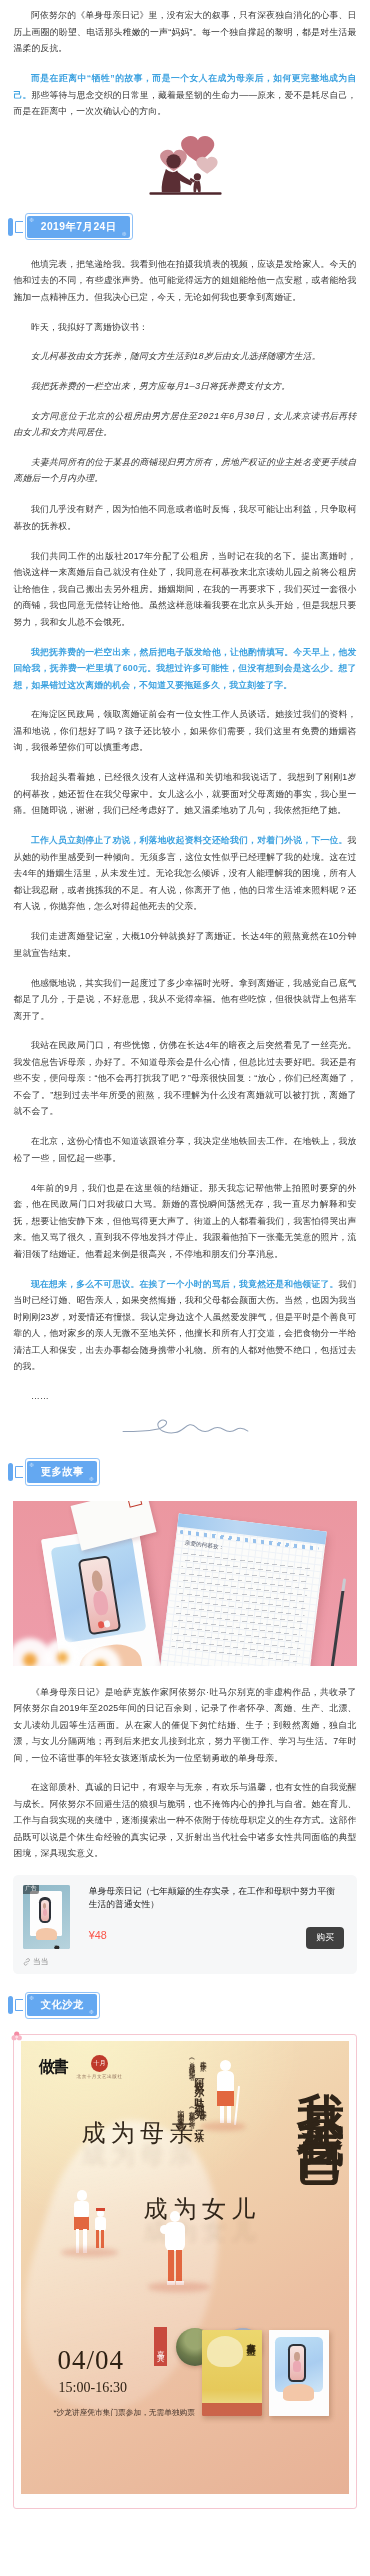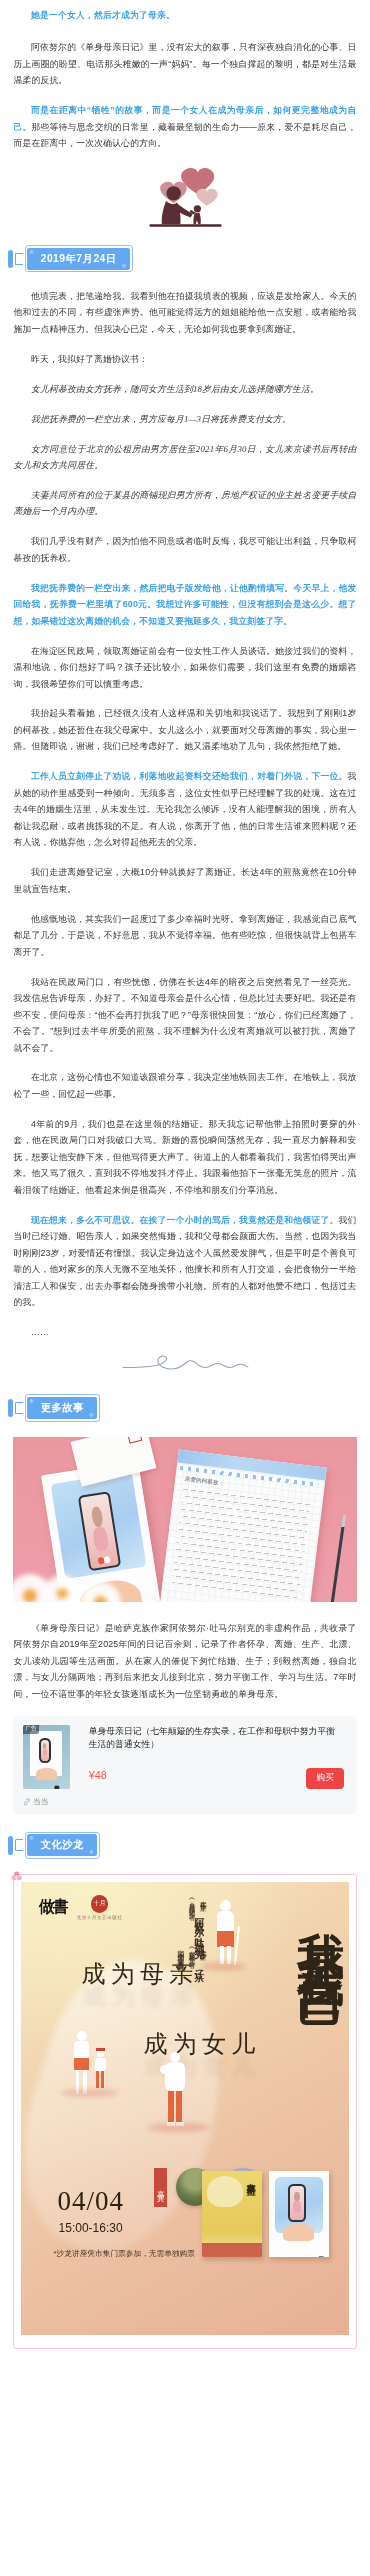--- a/index.html
+++ b/index.html
@@ -2,21 +2,21 @@
 <html style="font-size:8.2px"><head>
 <meta charset="utf-8">
 <style>
   html,body{margin:0;padding:0;background:#ffffff;}
   body{width:370px;font-family:"Liberation Sans","DejaVu Sans",sans-serif;color:#353535;}
   .content{padding:7.2px 13.4px 0 13.4px;}
   
   .para{margin:0 0 13.4px 0;font-size:8.8px;line-height:16.5px;text-align:justify;text-indent:2em;color:#353535;letter-spacing:0.2px;}
   .para .hl{color:#3da2e0;font-weight:700;}
   .para.lead-only{margin-bottom:15.5px;}
-  .para.quote{font-style:italic;font-family:Liberation Serif, serif;}
+  .para.quote{font-style:italic;font-family:Liberation Mono, monospace;}
   
   .illus-wrap{text-align:center;margin:3.1px 0 11.3px 0;}
   
   .badge-row{display:flex;align-items:center;margin:5.2px 0 15.5px -5.2px;}
   .badge-pill{width:5.2px;height:18.5px;border-radius:3.1px;background:#64a8f1;margin-right:2.1px;}
   .badge-conn{width:6.2px;height:10.3px;border:1px solid #64a8f1;border-right:none;border-radius:1.5px 0 0 1.5px;margin-right:2.1px;background:#fff;}
   .badge-box{border:1px solid #8fc1f7;border-radius:3.1px;padding:1.5px;background:#fff;position:relative;}
   .badge-inner{background:#64a8f1;color:#fff;font-size:10.3px;font-weight:700;border-radius:2.1px;padding:4.1px 13.4px;position:relative;letter-spacing:0.5px;}
   .badge-inner .spark{position:absolute;color:#ffffff;opacity:.55;font-size:5.7px;}
   .badge-inner .spark.s1{left:2.1px;top:1px;}
@@ -48,41 +48,41 @@
   .photo .flower{position:absolute;border-radius:50%;background:#fff;filter:blur(2.6px);opacity:.92;}
   .photo .flower .core{position:absolute;left:34%;top:34%;width:32%;height:32%;border-radius:50%;background:#f2a93d;filter:blur(0.5px);}
   
   .card{background:#f6f7f8;border-radius:5.2px;margin:4.1px 0 17.5px 0;padding:9.3px 9.3px 7.2px 9.3px;position:relative;}
   .card .thumb{position:relative;float:left;width:47px;height:64px;border-radius:2.1px;overflow:hidden;background:#9fc3cf;}
   .card .thumb .cover{transform:scale(1);}
   .card .ad-tag{position:absolute;left:0;top:0;background:rgba(0,0,0,.45);color:#fff;font-size:5.7px;padding:0.5px 2.6px;z-index:3;border-radius:0 0 2.1px 0;}
   .card .info{margin-left:66px;min-height:64px;position:relative;}
   .card .title{font-size:8.8px;line-height:13.4px;color:#222;margin:0;padding-right:5.2px;}
   .card .price{color:#fa5549;font-size:10.8px;margin-top:17.5px;}
-  .card .buy{position:absolute;right:3.1px;bottom:0;background:#ef4444;color:#fff;border:none;font-size:8.8px;padding:4.6px 10.3px;border-radius:4.1px;cursor:pointer;font-family:inherit;}
+  .card .buy{position:absolute;right:3.1px;bottom:0;background:#404040;color:#fff;border:none;font-size:8.8px;padding:4.6px 10.3px;border-radius:4.1px;cursor:pointer;font-family:inherit;}
   .card .store-row{clear:both;padding-top:8.2px;color:#8a8a8a;font-size:7.7px;display:flex;align-items:center;gap:2.6px;}
   
   .event-box{border:1px solid #f5c6d0;border-radius:3.1px;background:#fffefe;margin:7.2px 0 13.4px 0;padding:6.2px 6.2px 13.4px 6.2px;position:relative;}
   .event-box .corner-flower{position:absolute;left:-4.1px;top:-5.2px;}
   
   .poster{position:relative;width:100%;height:453px;overflow:hidden;background:
     radial-gradient(120% 70% at 20% 0%,rgba(250,242,200,.9) 0%,rgba(250,242,200,0) 55%),
     linear-gradient(150deg,#f6e9c4 0%,#f1d3ae 35%,#ecc0a2 65%,#e7b196 100%);}
   .poster .brush{position:absolute;left:4%;top:18%;width:55%;height:64%;background:linear-gradient(150deg,rgba(255,255,255,.55),rgba(255,255,255,.12));border-radius:40% 60% 50% 50%;transform:rotate(18deg);filter:blur(3.1px);}
   .p-logo{position:absolute;left:18.5px;top:15.5px;font-weight:900;font-size:15.5px;letter-spacing:-1.5px;color:#141414;transform:scaleY(1.05);}
   .p-seal-wrap{position:absolute;left:56px;top:13.4px;text-align:center;}
   .p-seal{width:17.5px;height:17.5px;border-radius:50%;background:#bf3a2b;color:#fff;font-size:6.2px;display:flex;align-items:center;justify-content:center;margin:0 auto;}
   .p-publisher{font-size:4.6px;color:#8a6a55;margin-top:2.1px;letter-spacing:0.5px;}
   .p-vtitle{position:absolute;right:5.2px;top:12.4px;writing-mode:vertical-rl;font-family:"Liberation Serif","DejaVu Serif",serif;font-size:47px;font-weight:600;color:#2f2418;letter-spacing:13.4px;line-height:1;}
   .p-line{position:absolute;font-family:Liberation Serif, serif;font-size:24px;color:#31261a;letter-spacing:5.2px;text-shadow:0 21.6px 5.2px rgba(100,70,40,.14);}
   .p-guests{position:absolute;left:155px;top:13.4px;writing-mode:vertical-rl;color:#3c2e20;display:flex;}
   .p-guests .g-col{font-size:6.7px;letter-spacing:1.5px;line-height:11.3px;}
   .p-guests .g-name{font-size:9.8px;font-weight:700;letter-spacing:3.1px;line-height:13.4px;margin:0 3.1px;}
   .p-date{position:absolute;left:37px;top:304px;font-family:"Liberation Serif","DejaVu Serif",serif;font-size:27px;color:#2e2114;letter-spacing:1px;}
-  .p-time{position:absolute;left:38px;top:339px;font-family:Liberation Sans, sans-serif;font-size:12px;color:#2e2114;}
+  .p-time{position:absolute;left:38px;top:339px;font-family:Liberation Serif, serif;font-size:14px;color:#2e2114;}
   .p-notes{position:absolute;left:33px;top:364px;font-size:7.7px;color:#44332a;line-height:15.5px;}
   .p-books{position:absolute;right:20.6px;top:289px;display:flex;gap:7.2px;}
   .p-book{width:60px;height:86px;border-radius:1px;box-shadow:1.5px 2.6px 5.2px rgba(120,70,40,.3);position:relative;overflow:hidden;}
   .p-book.yellow{background:linear-gradient(180deg,#ecd76e 0%,#e6c95a 70%,#f0e6a8 100%);}
   .p-book.yellow .sil{position:absolute;left:5.2px;top:5.2px;width:36px;height:31px;background:#f6eec4;border-radius:50% 50% 40% 40%;opacity:.8;}
   .p-book .v-title{position:absolute;right:4.1px;top:5.2px;writing-mode:vertical-rl;font-family:"Liberation Serif","DejaVu Serif",serif;font-weight:700;color:#33290f;font-size:8.8px;letter-spacing:1px;}
   .p-book.white{background:#fbfbfb;}
   .p-book .strip{position:absolute;left:0;bottom:0;width:100%;height:13.4px;background:#c44d3c;opacity:.85;}
   
   .sil-fig{position:absolute;}
@@ -92,21 +92,20 @@
   .g-photo{width:38px;height:38px;border-radius:50%;box-shadow:0 1.5px 4.1px rgba(120,60,40,.3);}
   .g-photo.g1{background:radial-gradient(circle at 50% 30%,#9aa76f 0 30%,#6d7b4c 55%,#46523a 100%);}
   .g-photo.g2{background:radial-gradient(circle at 50% 38%,#ecd2c2 0 26%,#aab7cd 40%,#6d7893 100%);}
 </style>
 </head>
 <body>
 
 <div class="content">
 
   <div id="intro-paras">
-      <p class="para lead-only"><strong class="hl">她是一个女人，然后才成为了母亲。</strong></p>
       <p class="para">阿依努尔的《单身母亲日记》里，没有宏大的叙事，只有深夜独自消化的心事、日历上画圈的盼望、电话那头稚嫩的一声“妈妈”。每一个独自撑起的黎明，都是对生活最温柔的反抗。</p>
       <p class="para"><strong class="hl">而是在距离中“牺牲”的故事，而是一个女人在成为母亲后，如何更完整地成为自己。</strong>那些等待与思念交织的日常里，藏着最坚韧的生命力——原来，爱不是耗尽自己，而是在距离中，一次次确认心的方向。</p>
     </div>
 
   <div class="illus-wrap">
     <svg width="93" height="67" viewBox="0 0 180 130">
       <path d="M83 15 c8 -12 26 -12 31 -1 c5 -11 23 -11 30 1 c6 11 -2 24 -30 42 c-26 -16 -37 -30 -31 -42z" fill="#c4717c"></path>
       <path d="M42 40 c6 -10 21 -10 25 -1 c4 -9 19 -9 24 1 c5 9 -2 20 -24 34 c-21 -13 -30 -25 -25 -34z" fill="#cd8e95"></path>
       <path d="M112 52 c5 -8 17 -8 20 -1 c3 -7 15 -7 19 1 c4 8 -1 16 -19 27 c-17 -10 -24 -19 -20 -27z" fill="#e0bcbd"></path>
       <circle cx="67" cy="55" r="14" fill="#5a2e34"></circle>
@@ -132,20 +131,21 @@
   </div>
 
   <div id="diary-paras">
       <p class="para">他填完表，把笔递给我。我看到他在拍摄我填表的视频，应该是发给家人。今天的他和过去的不同，有些虚张声势。他可能觉得远方的姐姐能给他一点安慰，或者能给我施加一点精神压力。但我决心已定，今天，无论如何我也要拿到离婚证。</p>
       <p class="para">昨天，我拟好了离婚协议书：</p>
       <p class="para quote">女儿柯慕孜由女方抚养，随同女方生活到18岁后由女儿选择随哪方生活。</p>
       <p class="para quote">我把抚养费的一栏空出来，男方应每月1—3日将抚养费支付女方。</p>
       <p class="para quote">女方同意位于北京的公租房由男方居住至2021年6月30日，女儿来京读书后再转由女儿和女方共同居住。</p>
       <p class="para quote">夫妻共同所有的位于某县的商铺现归男方所有，房地产权证的业主姓名变更手续自离婚后一个月内办理。</p>
       <p class="para">我们几乎没有财产，因为怕他不同意或者临时反悔，我尽可能让出利益，只争取柯慕孜的抚养权。</p>
+      <p class="para">我们共同工作的出版社2017年分配了公租房，当时记在我的名下。提出离婚时，他说这样一来离婚后自己就没有住处了，我同意在柯慕孜来北京读幼儿园之前将公租房让给他住，我自己搬出去另外租房。婚姻期间，在我的一再要求下，我们买过一套很小的商铺，我也同意无偿转让给他。虽然这样意味着我要在北京从头开始，但是我想只要努力，我和女儿总不会饿死。</p>
       <p class="para"><strong class="hl">我把抚养费的一栏空出来，然后把电子版发给他，让他酌情填写。今天早上，他发回给我，抚养费一栏里填了600元。我想过许多可能性，但没有想到会是这么少。想了想，如果错过这次离婚的机会，不知道又要拖延多久，我立刻签了字。</strong></p>
       <p class="para">在海淀区民政局，领取离婚证前会有一位女性工作人员谈话。她接过我们的资料，温和地说，你们想好了吗？孩子还比较小，如果你们需要，我们这里有免费的婚姻咨询，我很希望你们可以慎重考虑。</p>
       <p class="para">我抬起头看着她，已经很久没有人这样温和关切地和我说话了。我想到了刚刚1岁的柯慕孜，她还暂住在我父母家中。女儿这么小，就要面对父母离婚的事实，我心里一痛。但随即说，谢谢，我们已经考虑好了。她又温柔地劝了几句，我依然拒绝了她。</p>
       <p class="para"><strong class="hl">工作人员立刻停止了劝说，利落地收起资料交还给我们，对着门外说，下一位。</strong>我从她的动作里感受到一种倾向。无须多言，这位女性似乎已经理解了我的处境。这在过去4年的婚姻生活里，从未发生过。无论我怎么倾诉，没有人能理解我的困境，所有人都让我忍耐，或者挑拣我的不足。有人说，你离开了他，他的日常生活谁来照料呢？还有人说，你抛弃他，怎么对得起他死去的父亲。</p>
       <p class="para">我们走进离婚登记室，大概10分钟就换好了离婚证。长达4年的煎熬竟然在10分钟里就宣告结束。</p>
       <p class="para">他感慨地说，其实我们一起度过了多少幸福时光呀。拿到离婚证，我感觉自己底气都足了几分，于是说，不好意思，我从不觉得幸福。他有些吃惊，但很快就背上包搭车离开了。</p>
       <p class="para">我站在民政局门口，有些恍惚，仿佛在长达4年的暗夜之后突然看见了一丝亮光。我发信息告诉母亲，办好了。不知道母亲会是什么心情，但总比过去要好吧。我还是有些不安，便问母亲：“他不会再打扰我了吧？”母亲很快回复：“放心，你们已经离婚了，不会了。”想到过去半年所受的煎熬，我不理解为什么没有离婚就可以被打扰，离婚了就不会了。</p>
       <p class="para">在北京，这份心情也不知道该跟谁分享，我决定坐地铁回去工作。在地铁上，我放松了一些，回忆起一些事。</p>
       <p class="para">4年前的9月，我们也是在这里领的结婚证。那天我忘记帮他带上拍照时要穿的外套，他在民政局门口对我破口大骂。新婚的喜悦瞬间荡然无存，我一直尽力解释和安抚，想要让他安静下来，但他骂得更大声了。街道上的人都看着我们，我害怕得哭出声来。他又骂了很久，直到我不停地发抖才停止。我跟着他拍下一张毫无笑意的照片，流着泪领了结婚证。他看起来倒是很高兴，不停地和朋友们分享消息。</p>
       <p class="para"><strong class="hl">现在想来，多么不可思议。在挨了一个小时的骂后，我竟然还是和他领证了。</strong>我们当时已经订婚、昭告亲人，如果突然悔婚，我和父母都会颜面大伤。当然，也因为我当时刚刚23岁，对爱情还有憧憬。我认定身边这个人虽然爱发脾气，但是平时是个善良可靠的人，他对家乡的亲人无微不至地关怀，他擅长和所有人打交道，会把食物分一半给清洁工人和保安，出去办事都会随身携带小礼物。所有的人都对他赞不绝口，包括过去的我。</p>
@@ -205,20 +205,21 @@
     <div class="flower" style="left:67px;bottom:-20.6px;width:41px;height:41px;">
         <div class="core"></div>
       </div>
     <div class="flower" style="left:-5.2px;bottom:-15.5px;width:44px;height:44px;">
         <div class="core"></div>
       </div>
   </div>
 
   <div id="about-paras">
       <p class="para">《单身母亲日记》是哈萨克族作家阿依努尔·吐马尔别克的非虚构作品，共收录了阿依努尔自2019年至2025年间的日记百余则，记录了作者怀孕、离婚、生产、北漂、女儿读幼儿园等生活画面。从在家人的催促下匆忙结婚、生子；到毅然离婚，独自北漂，与女儿分隔两地；再到后来把女儿接到北京，努力平衡工作、学习与生活。7年时间，一位不谙世事的年轻女孩逐渐成长为一位坚韧勇敢的单身母亲。</p>
+      <p class="para">在这部质朴、真诚的日记中，有艰辛与无奈，有欢乐与温馨，也有女性的自我觉醒与成长。阿依努尔不回避生活的狼狈与脆弱，也不掩饰内心的挣扎与自省。她在育儿、工作与自我实现的夹缝中，逐渐摸索出一种不依附于传统母职定义的生存方式。这部作品既可以说是个体生命经验的真实记录，又折射出当代社会中诸多女性共同面临的典型困境，深具现实意义。</p>
     </div>
 
   <div class="card">
     <div class="thumb">
       <div class="ad-tag">广告</div>
       <div class="cover" style="background:linear-gradient(160deg,#8fb9c9,#b7d3dd);">
         <div class="sky" style="left:16%;top:10%;width:68%;height:70%;background:#fdfdfd;border-radius:1.5px;"></div>
         <div class="phone" style="left:34%;top:20%;width:26%;height:40%;">
             <div class="screen">
               <div class="babyhead"></div>
@@ -267,21 +268,21 @@
 
       <div class="p-logo">做書</div>
       <div class="p-seal-wrap">
         <div class="p-seal">十月</div>
         <div class="p-publisher">北京十月文艺出版社</div>
       </div>
 
       <div class="p-vtitle">我是我自己</div>
 
       <div class="p-line" style="left:61px;top:76px;">成为母亲</div>
-      <div class="p-line" style="left:123px;top:146px;">成为女儿</div>
+      <div class="p-line" style="left:123px;top:152px;">成为女儿</div>
 
       <div class="sil-fig" style="right:108px;top:18.5px;width:31px;height:77px;">
         <div style="position:absolute;left:9.3px;top:0;width:11.3px;height:11.3px;border-radius:50%;background:#fff;"></div>
         <div style="position:absolute;left:6.2px;top:11.3px;width:17.5px;height:20.6px;border-radius:5.2px 5.2px 2.1px 2.1px;background:#fff;"></div>
         <div style="position:absolute;left:6.2px;top:31px;width:17.5px;height:15.5px;background:#e2673f;"></div>
         <div style="position:absolute;left:9.3px;top:46px;width:4.1px;height:17.5px;background:#fff;"></div>
         <div style="position:absolute;left:16.5px;top:46px;width:4.1px;height:17.5px;background:#fff;"></div>
         <div style="position:absolute;left:26px;top:26px;width:1.5px;height:39px;background:#fdfdfd;transform:rotate(6deg);"></div>
         <div class="shadow" style="left:-10.3px;top:62px;width:46px;height:9.3px;"></div>
       </div>

